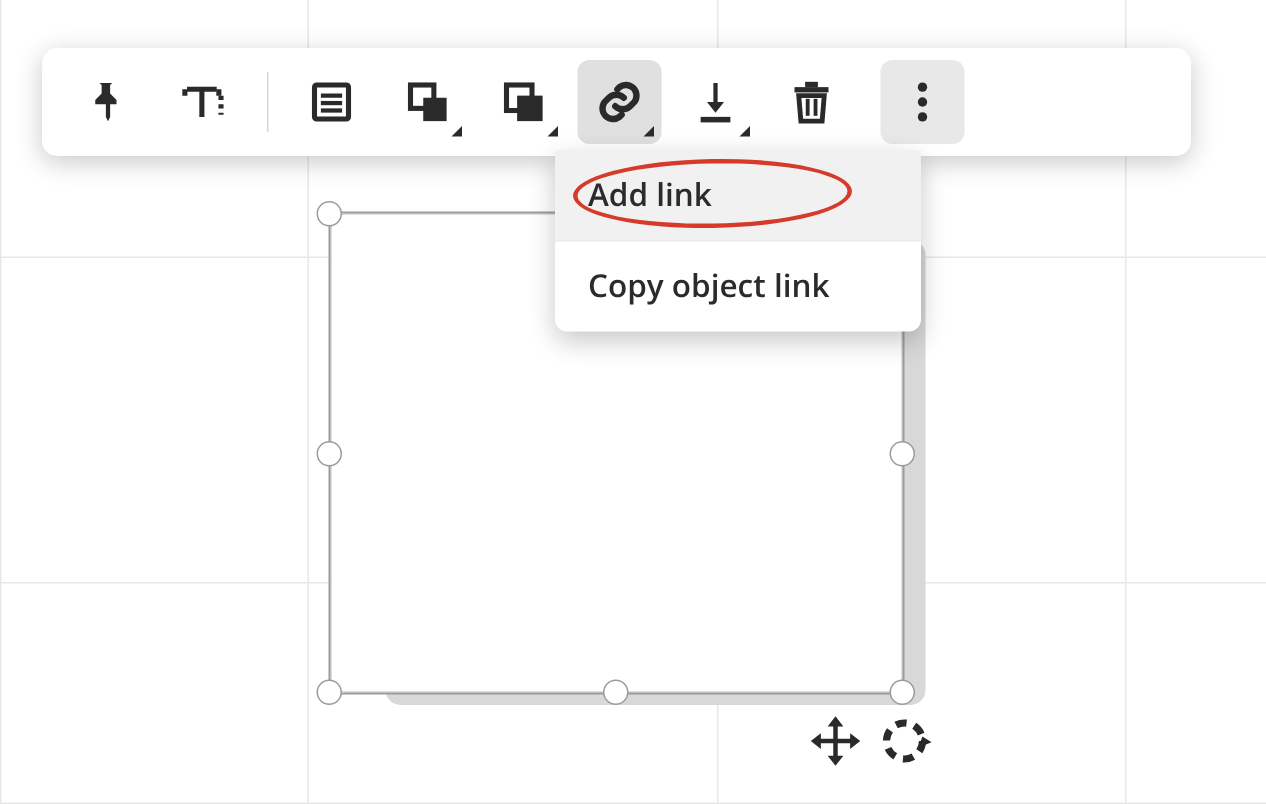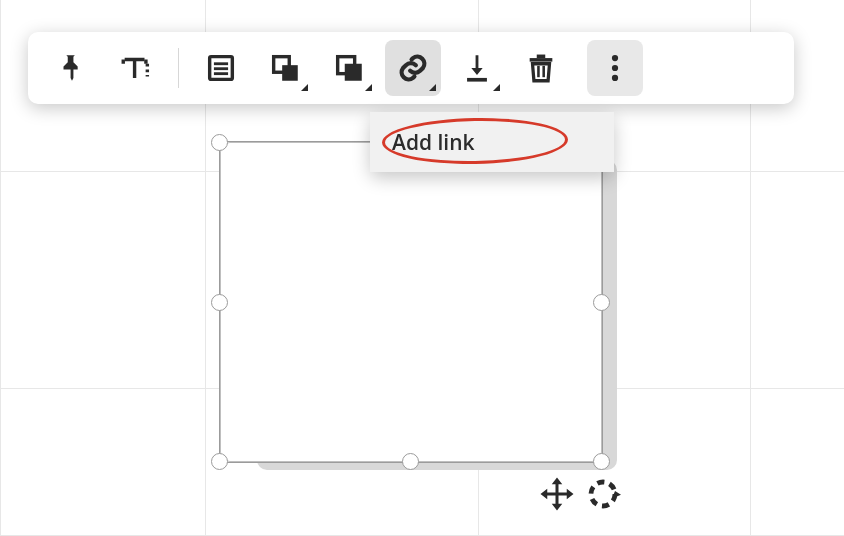--- a/index.html
+++ b/index.html
@@ -26,21 +26,21 @@
   .tb-btn.more{background:#e8e8e8;margin-left:14px;}
   .tb-sep{width:1px;height:40px;background:#d7d7d7;margin:0 10px;}
   .tb-btn svg{width:34px;height:34px;display:block;}
   .tb-btn .corner-tri{
     position:absolute;right:5px;bottom:5px;width:0;height:0;
     border-left:7px solid transparent;border-bottom:7px solid #2a2a2a;
   }
 
   
   .dropdown{
-    position:absolute;left:370px;top:112px;width:244px;
+    position:absolute;left:370px;top:100px;width:244px;
     background:#fff;border-radius:8px;
     box-shadow:0 6px 18px rgba(0,0,0,0.22);
     z-index:6;overflow:visible;
   }
   .dd-item{
     padding:16px 22px;font-size:21px;font-weight:600;color:#2b2b2b;
     cursor:pointer;
   }
   .dd-item.hover{background:#f1f1f1;}
   .dd-item + .dd-item{border-top:1px solid #eaeaea;}
@@ -227,13 +227,14 @@
         <circle cx="12" cy="19" r="2.2"></circle>
       </g>
         </svg>
     </span>
   </div>
 </div>
 
 <div class="dropdown">
   <div class="highlight-ellipse"></div>
   <div class="dd-item hover">Add link</div>
+  <div class="dd-item">Copy object link</div>
 </div>
 
 </body></html>

